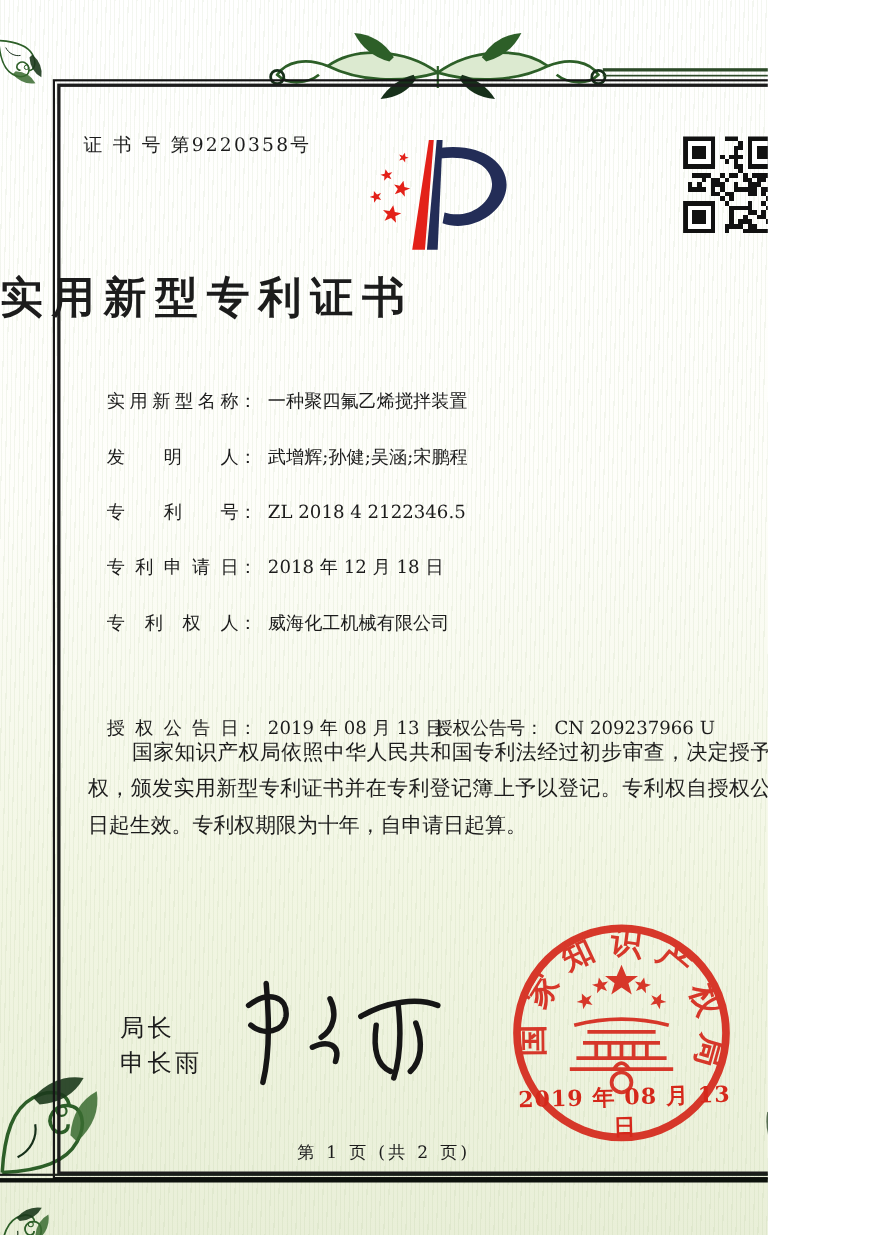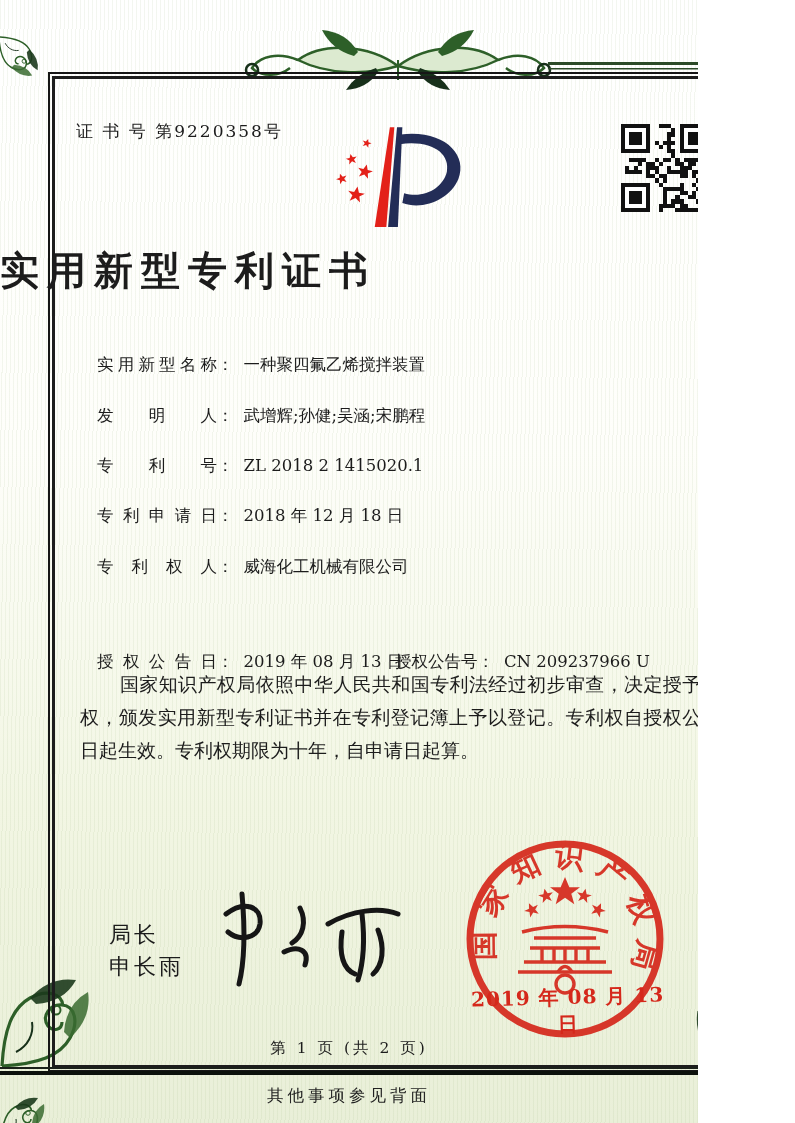--- a/index.html
+++ b/index.html
@@ -282,21 +282,21 @@
 
   <div class="title">实用新型专利证书</div>
 
   <div class="row" style="top:344px">
     <span class="lbl">实用新型名称</span><span class="colon">：</span><span>一种聚四氟乙烯搅拌装置</span>
   </div>
   <div class="row" style="top:395px">
     <span class="lbl">发明人</span><span class="colon">：</span><span>武增辉;孙健;吴涵;宋鹏程</span>
   </div>
   <div class="row" style="top:445px">
-    <span class="lbl">专利号</span><span class="colon">：</span><span>ZL 2018 2 1415020.1</span>
+    <span class="lbl">专利号</span><span class="colon">：</span><span>ZL 2018 4 2122346.5</span>
   </div>
   <div class="row" style="top:495px">
     <span class="lbl">专利申请日</span><span class="colon">：</span><span>2018 年 12 月 18 日</span>
   </div>
   <div class="row" style="top:546px">
     <span class="lbl">专利权人</span><span class="colon">：</span><span>威海化工机械有限公司</span>
   </div>
 
   <div class="row" style="top:641px">
     <span class="lbl">授权公告日</span><span class="colon">：</span><span>2019 年 08 月 13 日</span>
@@ -347,15 +347,14 @@
       <path d="M56,136 L150,136"></path>
       <path d="M96,136 Q103,125 110,136"></path>
       <circle cx="103" cy="148" r="9"></circle>
     </g>
   </svg>
   <div class="seal-date">2019 年 08 月 13 日</div>
 
   <div class="page-indicator">第 1 页 (共 2 页)</div>
   <div class="edge-line-thin"></div>
   <div class="edge-line-thick"></div>
-  <div class="back-note">其他事项参见背面</div>
 
 </div>
 
 </body></html>

